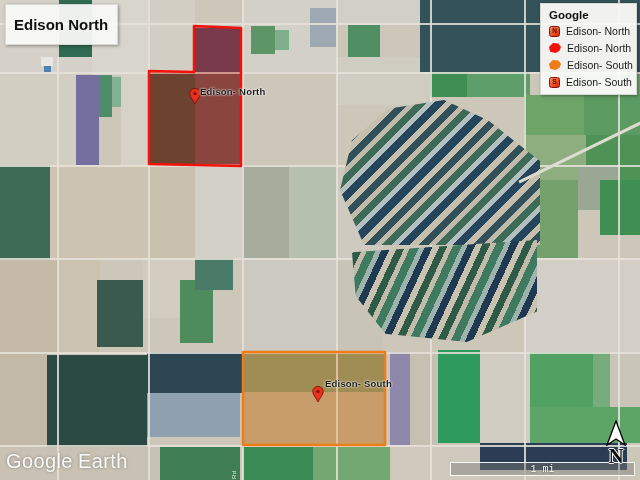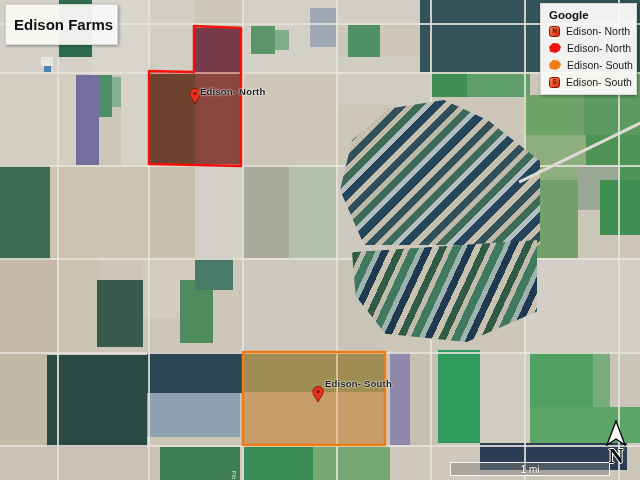--- a/index.html
+++ b/index.html
@@ -60,23 +60,23 @@
   .lg-badge i{font-style:normal;font-size:6.5px;font-weight:700;color:#5a0c06;line-height:1;}
   .lg-blob{width:12px;height:10px;flex:0 0 auto;
     clip-path:polygon(32% 0,78% 4%,100% 40%,88% 78%,55% 100%,10% 88%,0 40%);}
   
   .watermark{
     position:absolute;left:6px;top:450px;z-index:8;color:rgba(255,255,255,.95);
     font-size:20px;letter-spacing:.4px;text-shadow:0 0 3px rgba(0,0,0,.4);
   }
   .watermark .g{font-weight:500;} .watermark .e{font-weight:300;margin-left:5px;}
   .scale-bar{
-    position:absolute;left:450px;top:462px;z-index:8;width:160px;height:14px;
+    position:absolute;left:450px;top:462px;z-index:8;width:185px;height:14px;
     background:rgba(125,125,120,.45);border:1.5px solid rgba(255,255,255,.92);
-    display:flex;align-items:center;justify-content:center;
+    display:flex;align-items:center;justify-content:center;font-family:Liberation Mono, monospace;
   }
   .scale-bar span{font-size:10px;color:#fff;text-shadow:0 0 2px rgba(0,0,0,.6);}
   .north{position:absolute;left:602px;top:420px;z-index:8;width:28px;text-align:center;}
   .north .n-letter{
     font-family:"Liberation Serif",serif;font-weight:700;font-size:21px;color:#0d0d0d;line-height:1;
     text-shadow:1px 0 0 #fff,-1px 0 0 #fff,0 1px 0 #fff,0 -1px 0 #fff;
   }
 </style>
 </head>
 <body>
@@ -185,21 +185,21 @@
     </svg>
 
   <div id="labels">
       <div class="map-label" style="left: 200px; top: 86px;">Edison- North</div>
       <div class="map-label" style="left: 325px; top: 378px;">Edison- South</div>
     </div>
 
   <div class="road-label-v">Rd</div>
 
   <div class="title-card">
-    <span>Edison Farms</span>
+    <span>Edison North</span>
   </div>
 
   <div class="legend-card">
     <div class="legend-title">Google</div>
     <div class="legend-row">
       <span class="lg-badge">
           <i>N</i>
         </span>
       <span class="lg-label">Edison- North</span>
     </div>
@@ -212,20 +212,23 @@
       <span class="lg-label">Edison- South</span>
     </div>
     <div class="legend-row">
       <span class="lg-badge">
           <i>S</i>
         </span>
       <span class="lg-label">Edison- South</span>
     </div>
   </div>
 
+  <div class="watermark">
+    <span class="g">Google</span><span class="e">Earth</span>
+  </div>
 
   <div class="scale-bar">
     <span>1 mi</span>
   </div>
 
   <div class="north">
     <svg width="24" height="26" style="display:block;margin:0 auto;">
       <polygon points="12,1 21,25 12,19 3,25" fill="#ffffff" stroke="#000000" stroke-width="1.3"></polygon>
     </svg>
     <div class="n-letter">N</div>

